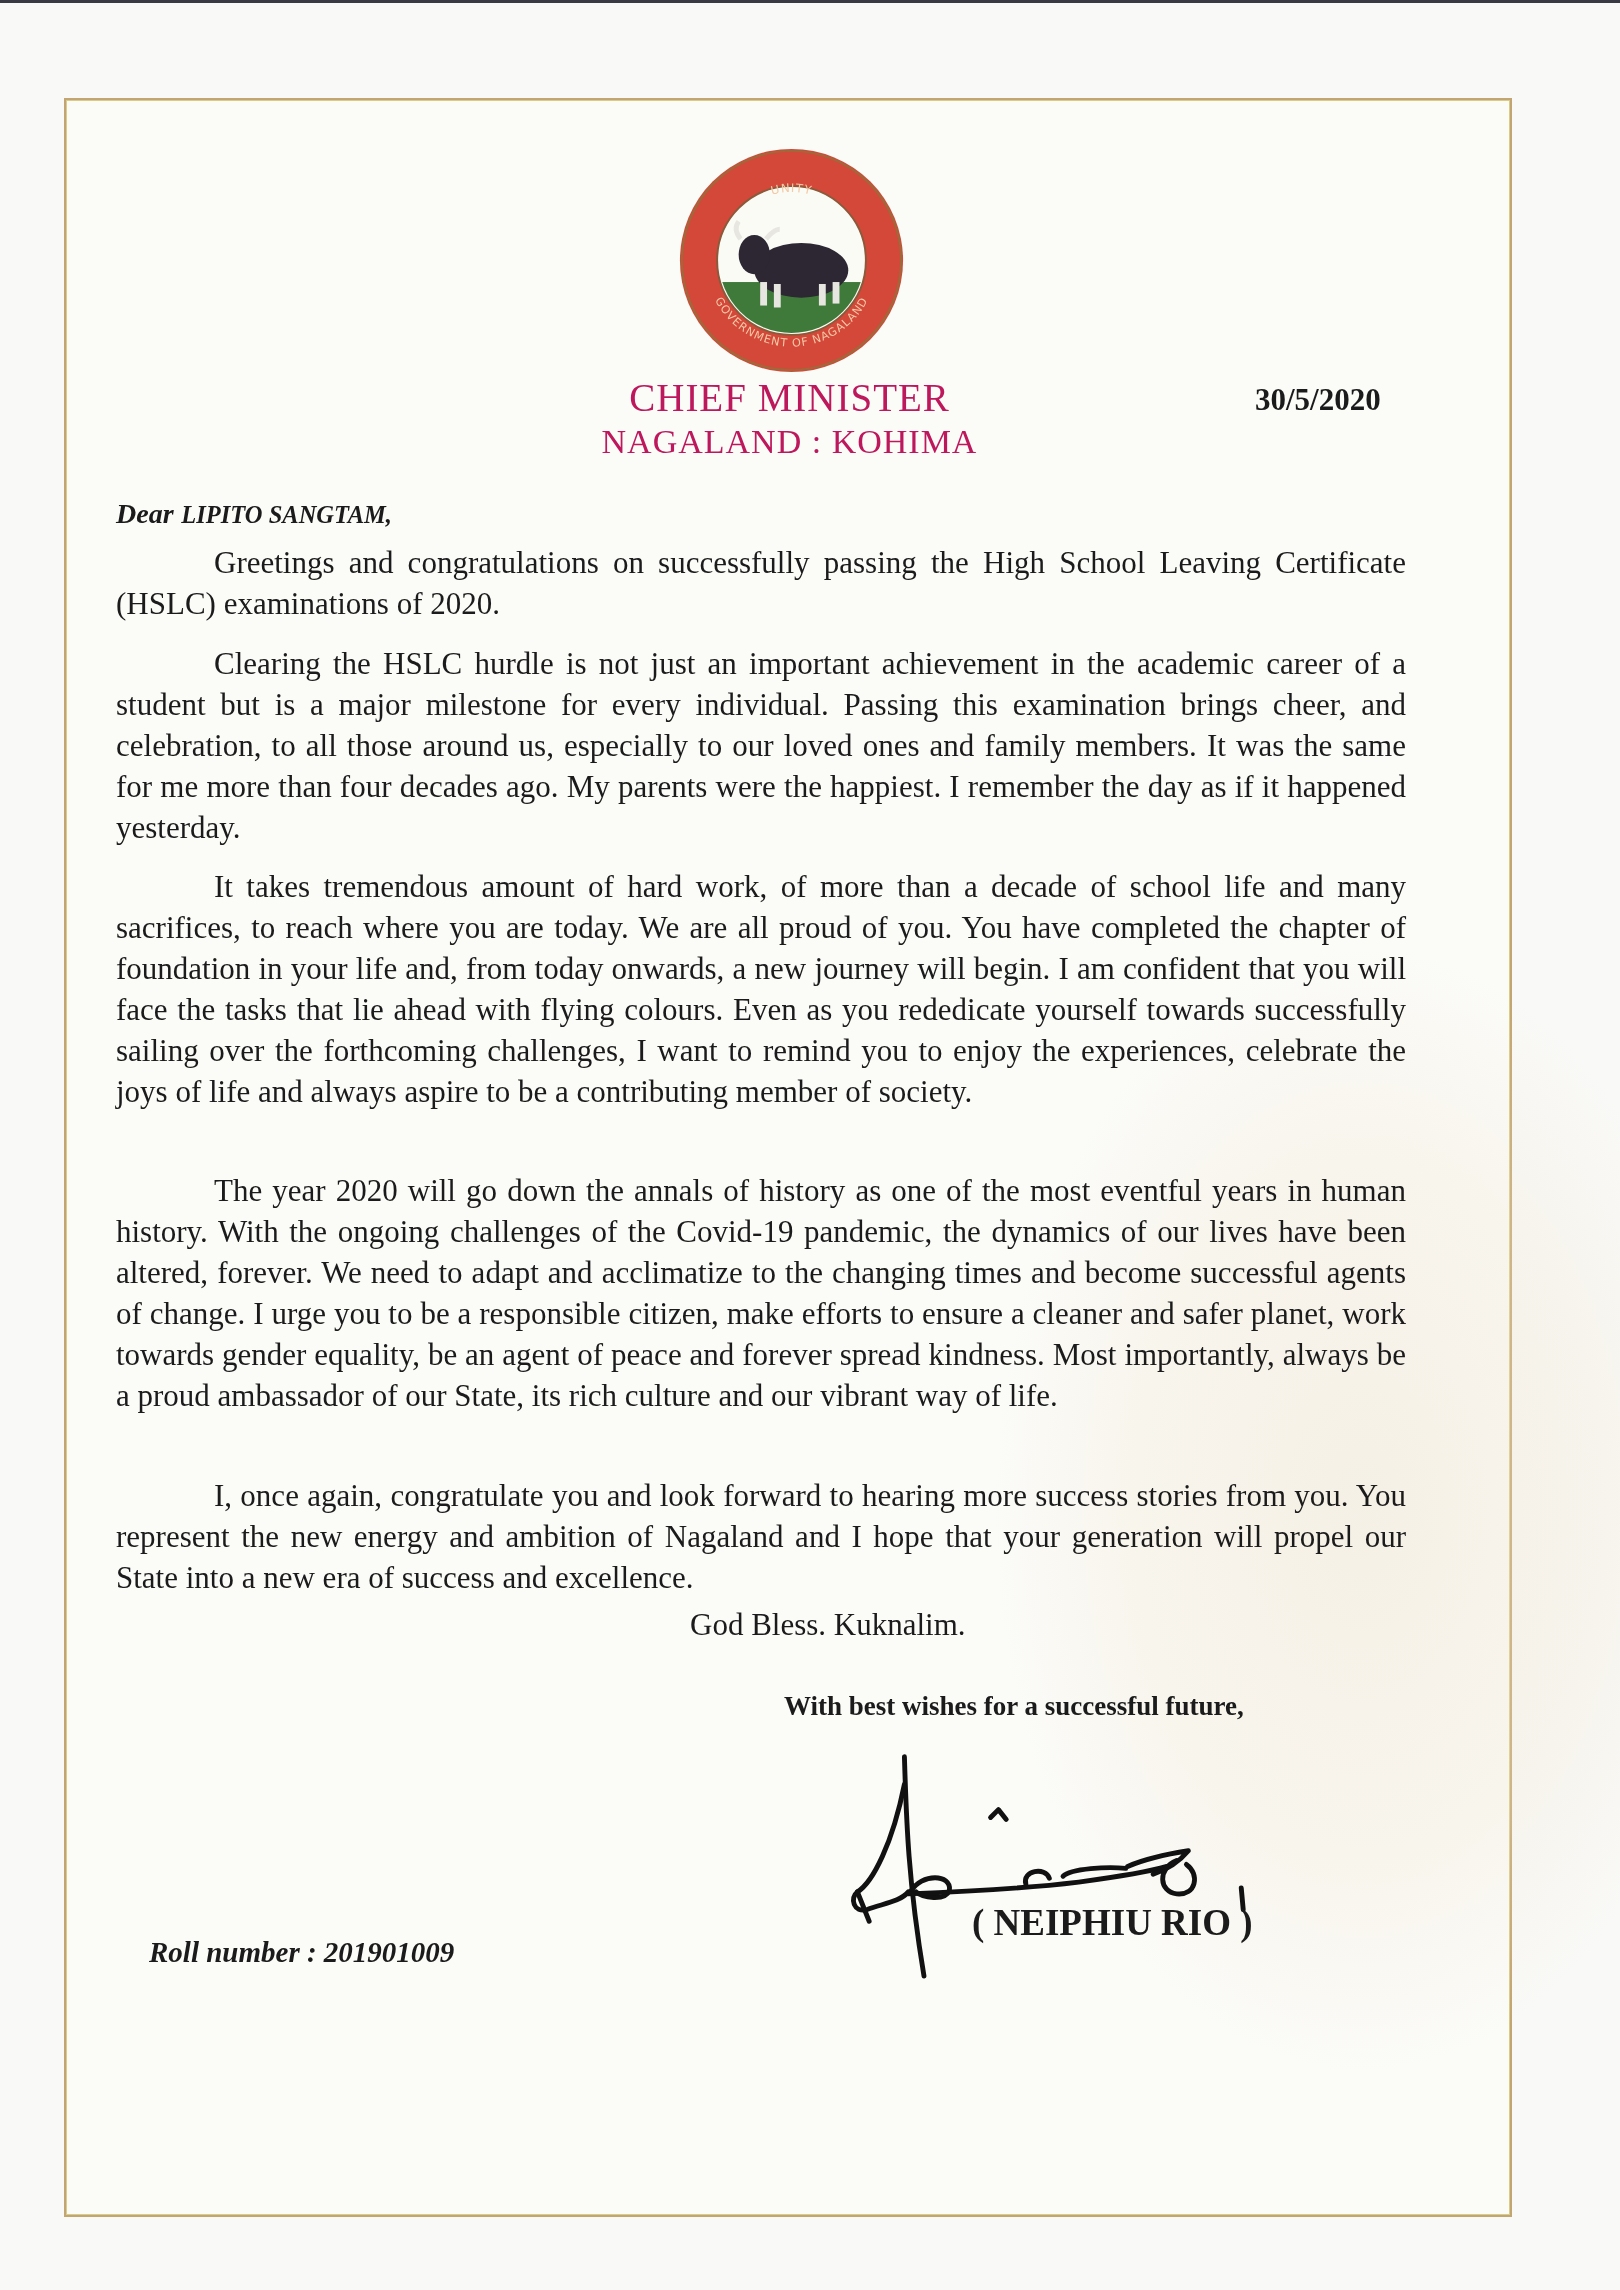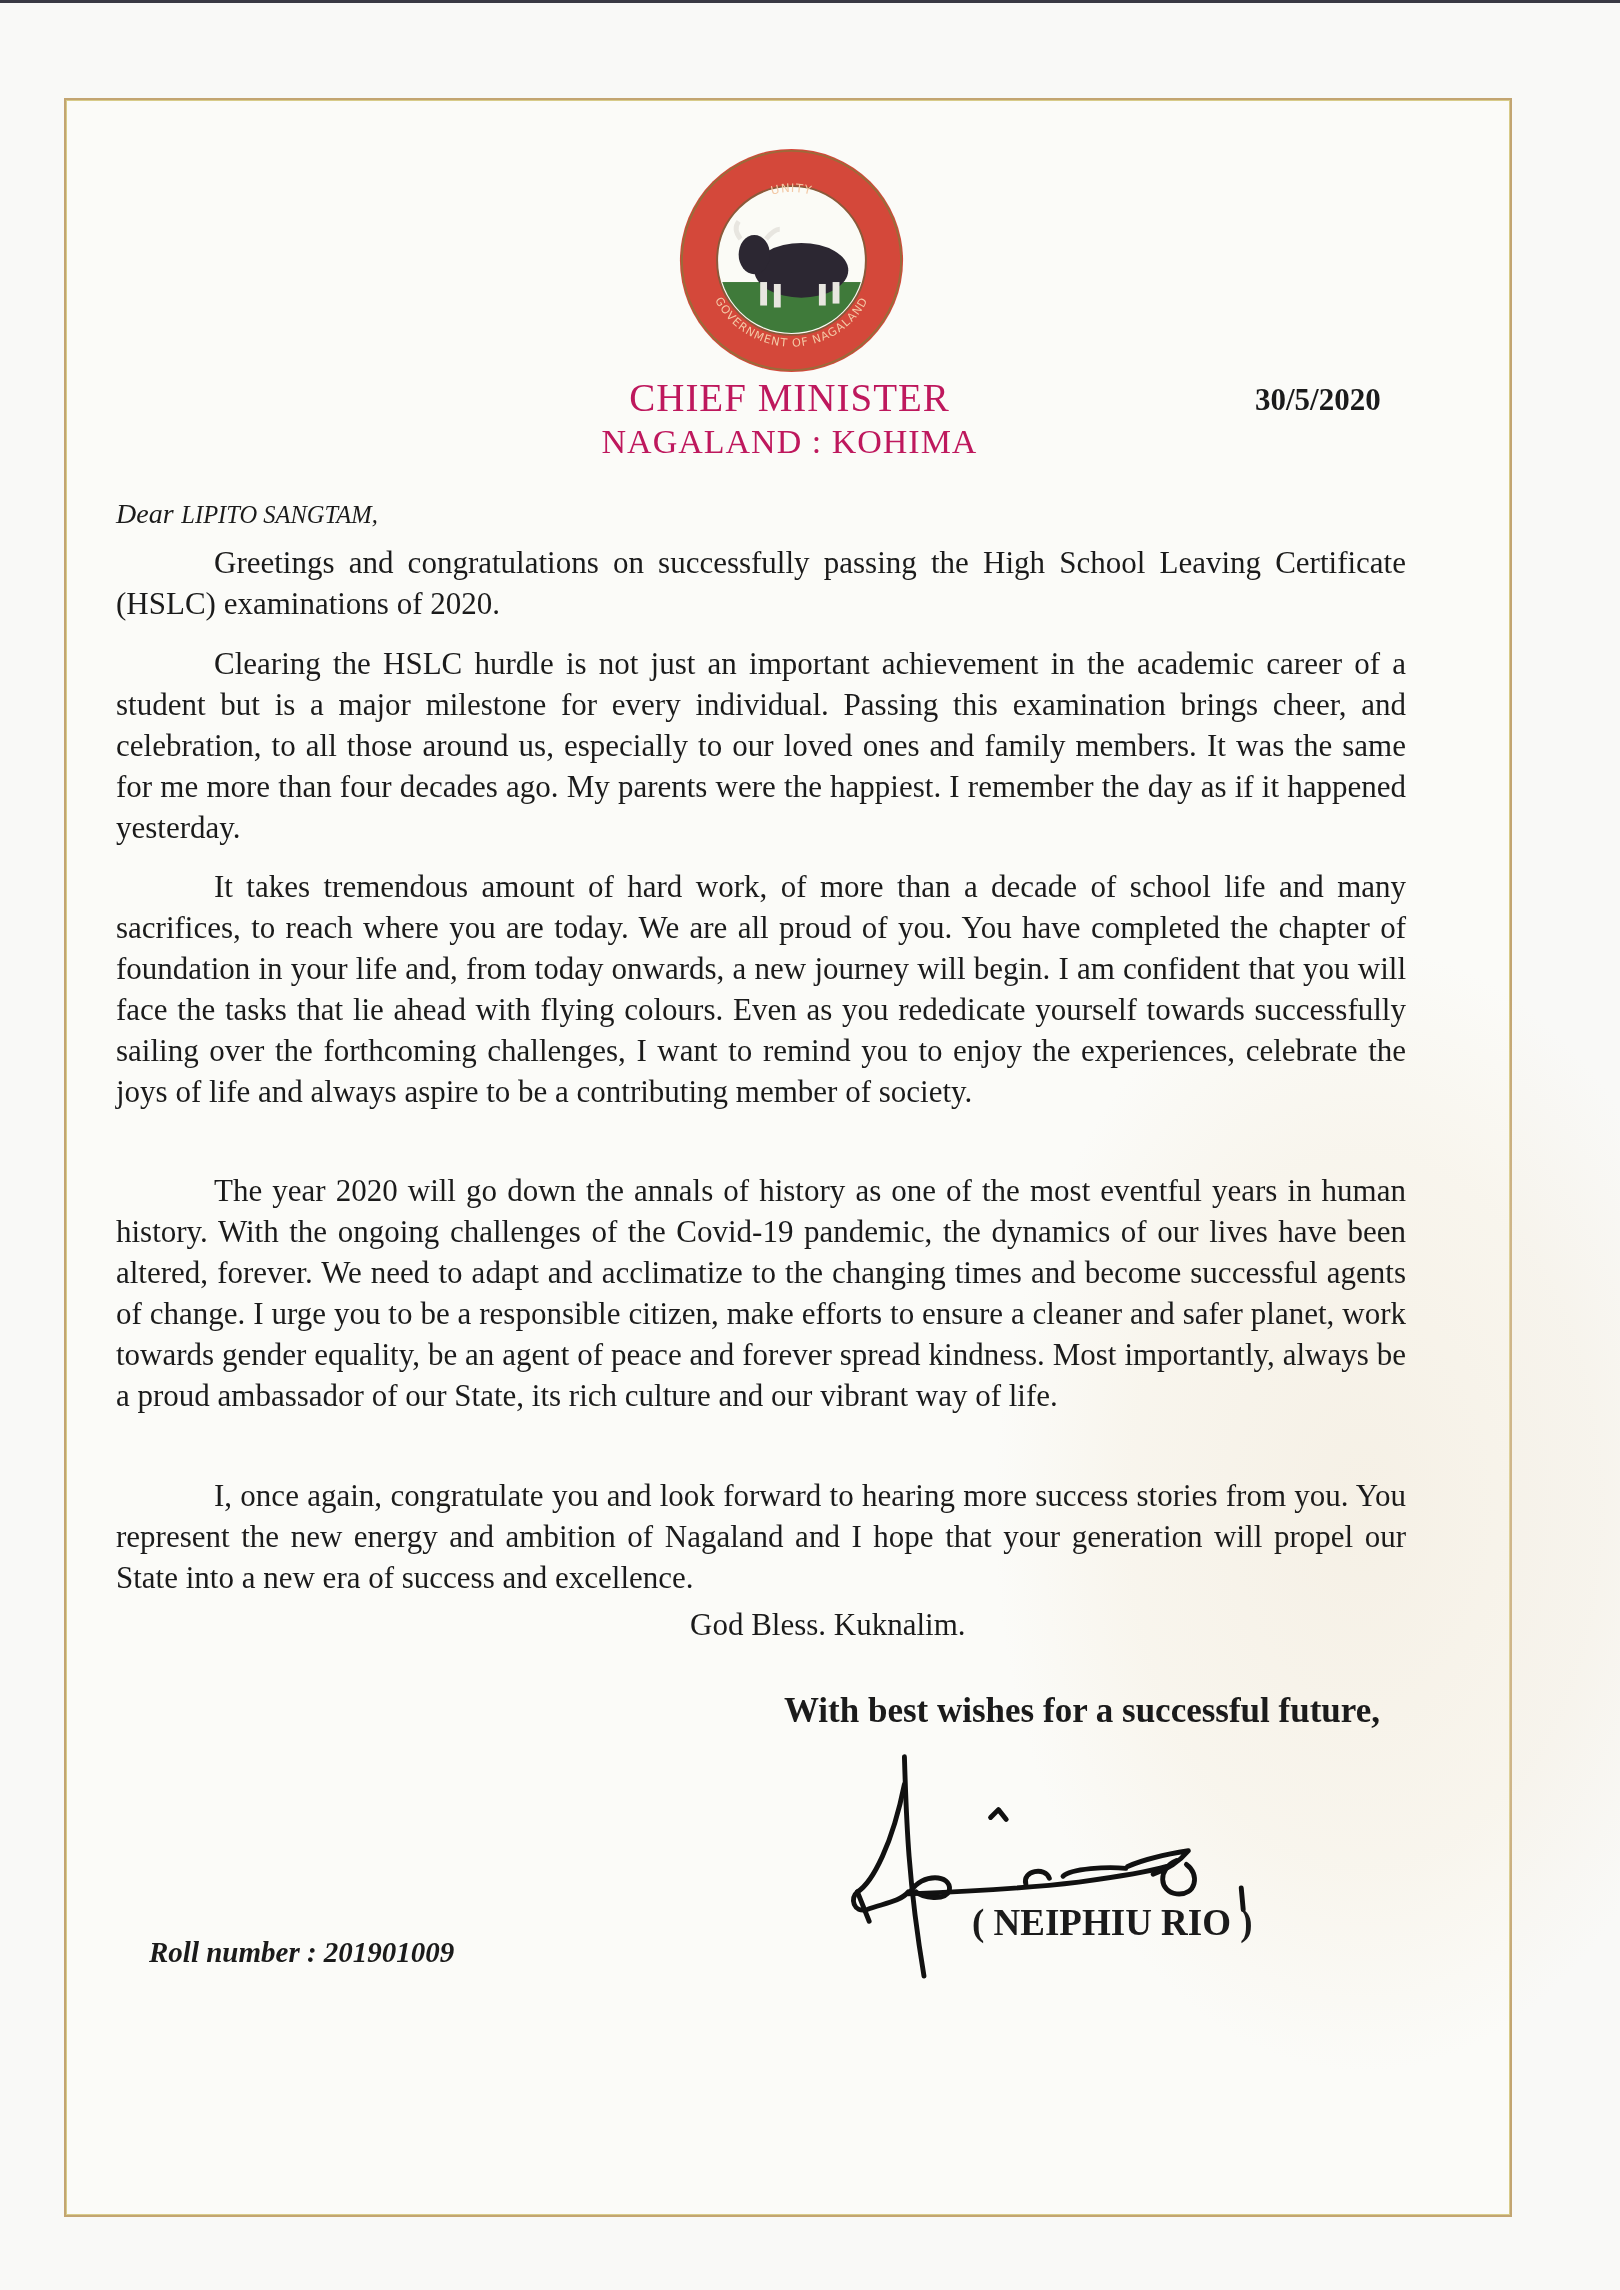--- a/index.html
+++ b/index.html
@@ -23,34 +23,34 @@
     pointer-events: none;
   }
   .emblem { position: absolute; left: 676px; top: 145px; width: 231px; height: 231px; }
   .hdr-title {
     position: absolute; left: 510px; width: 559px; text-align: center;
     color: #be185d; letter-spacing: 1px;
   }
   .t1 { top: 375px; font-size: 39px; }
   .t2 { top: 423px; font-size: 34px; }
   .date { position: absolute; left: 1255px; top: 382px; font-size: 31px; font-weight: bold; }
-  .salute { position: absolute; left: 116px; top: 498px; font-size: 28px; font-style: italic; font-weight: normal; }
+  .salute { position: absolute; left: 116px; top: 498px; font-size: 28px; font-style: italic; font-weight: bold; }
   .salute .name { font-size: 24.5px; margin-left: 7.8px; }
   .body {
     position: absolute; left: 116px; width: 1290px;
     font-size: 31px; line-height: 41px; text-align: justify;
   }
   .body p { margin: 0; text-indent: 98px; }
   .p1 { top: 542px; }
   .p2 { top: 643px; }
   .p3 { top: 866px; }
   .p4 { top: 1170px; }
   .p5 { top: 1475px; }
   .bless { position: absolute; left: 8px; width: 1620px; top: 1607px; text-align: center; font-size: 31px; padding-left: 19.6px; box-sizing: border-box; }
-  .wishes { position: absolute; left: 784px; top: 1691px; font-size: 35px; font-weight: bold; }
+  .wishes { position: absolute; left: 784px; top: 1691px; font-size: 27px; font-weight: bold; }
   .signature { position: absolute; left: 814px; top: 1745px; width: 549px; height: 235px; }
   .signer { position: absolute; left: 972px; top: 1901px; font-size: 37px; font-weight: bold; }
   .roll { position: absolute; left: 149px; top: 1936px; font-size: 29px; font-style: italic; font-weight: bold; }
 </style>
 </head>
 <body>
 
 <div class="topbar"></div>
 <div class="frame"></div>
 <div class="watermark"></div>

